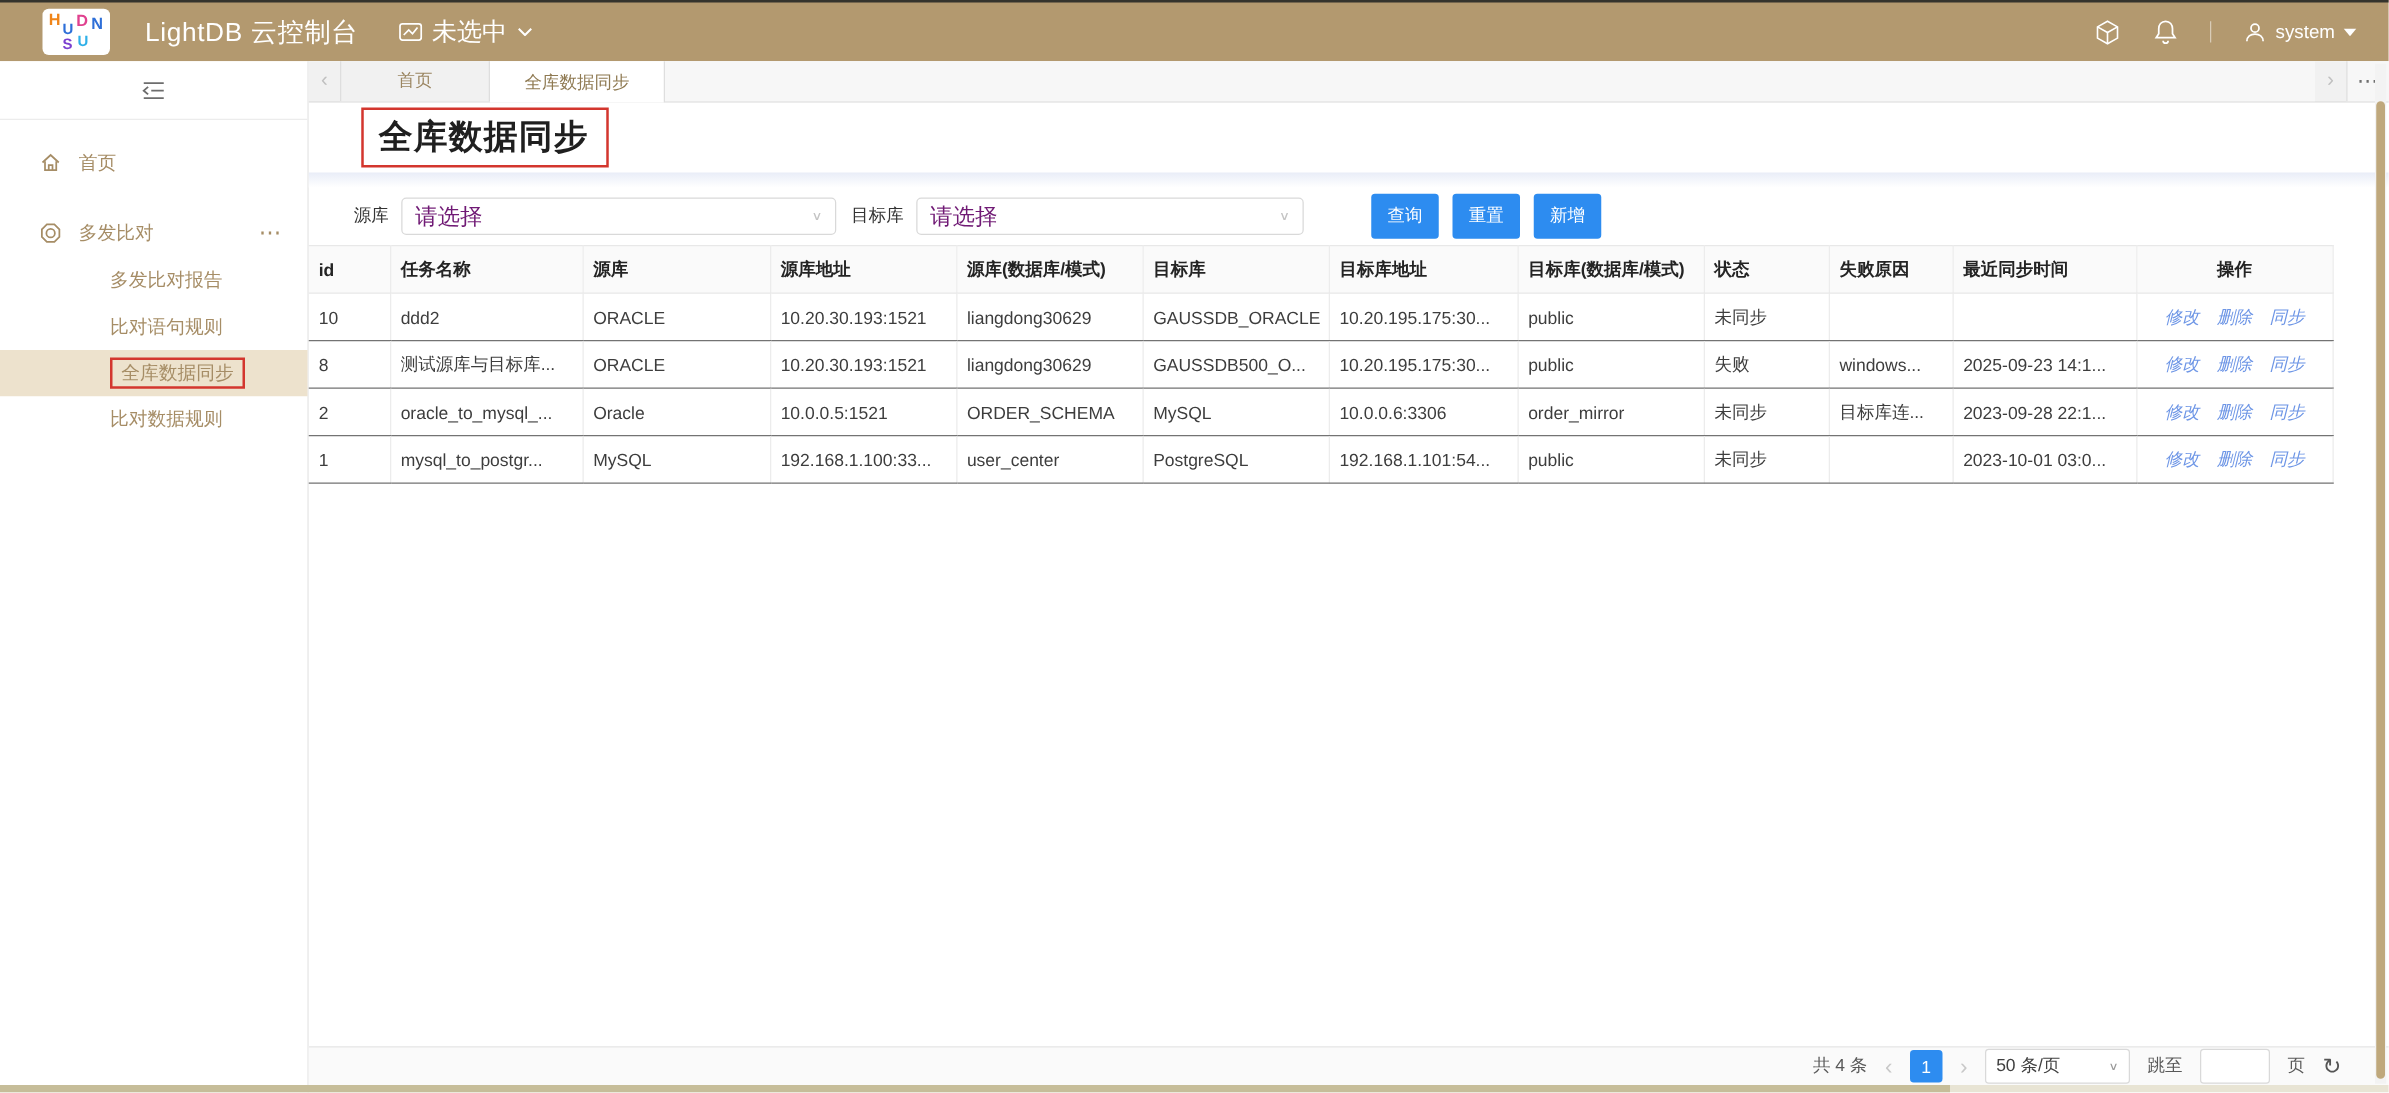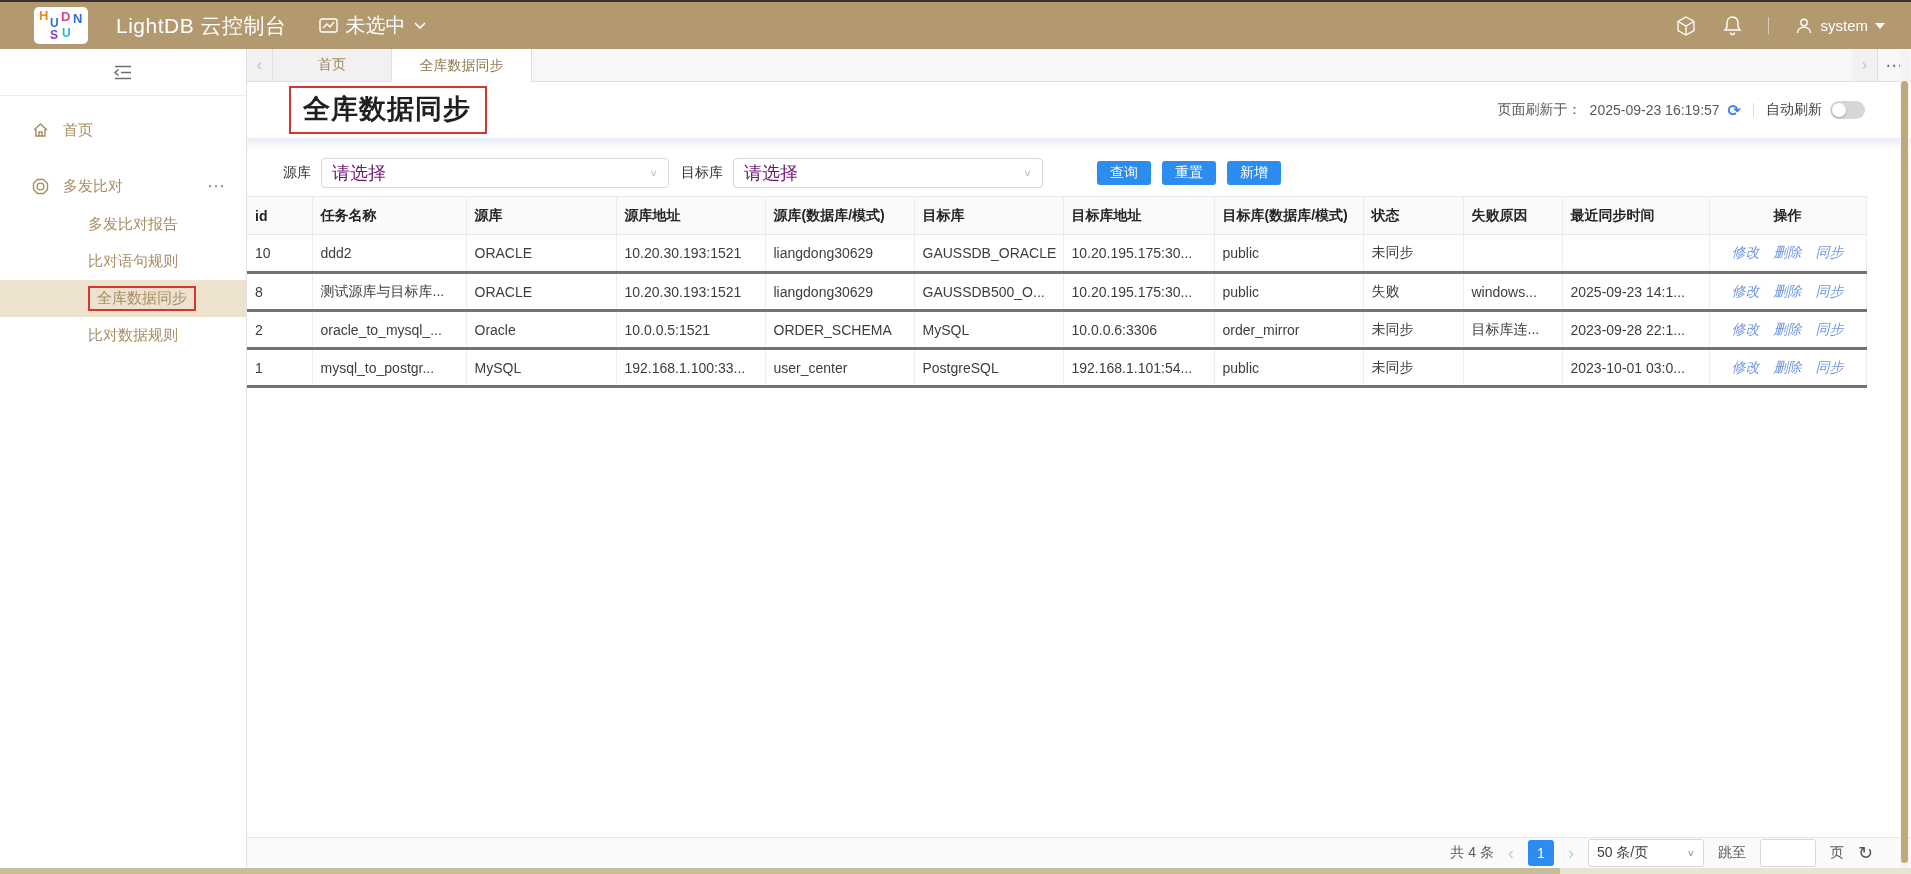--- a/index.html
+++ b/index.html
@@ -90,30 +90,30 @@
   .f-label { font-size: 14px; color: #333; }
   .select { height: 30px; border: 1px solid #d9d9d9; border-radius: 4px; background: #fff;
     display: flex; align-items: center; justify-content: space-between; padding: 0 10px;
     cursor: pointer; }
   .select .ph { color: #701a75; font-size: 18px; }
   .select .chev { color: #c4c4c4; font-size: 12px; transform: scaleY(.8); }
   .select.src { width: 348px; }
   .select.dst { width: 310px; }
   .lbl-dst { margin-left: 2px; }
   .btn-group { margin-left: 44px; display: flex; gap: 11px; }
-  .btn { height: 24px; padding: 0 13px; background: #2d8cf0; color: #fff; border-radius: 3px;
+  .btn { height: 36px; padding: 0 13px; background: #2d8cf0; color: #fff; border-radius: 3px;
     font-size: 14px; display: flex; align-items: center; cursor: pointer; border: none; }
 
   
   table.grid { border-collapse: collapse; table-layout: fixed; width: 1619px; font-size: 14px; }
   table.grid th { height: 38px; background: #fafafa; border-top: 1px solid #e8e8e8;
     border-bottom: 1px solid #e8e8e8; border-right: 1px solid #ececec;
     font-weight: bold; color: #242424; text-align: left; padding: 0 8px; white-space: nowrap; overflow: hidden; }
   table.grid th.op-col { text-align: center; }
-  table.grid td { height: 38px; border-bottom: 3px solid #737373; border-right: 1px solid #ececec;
+  table.grid td { height: 38px; border-bottom: 1px solid #737373; border-right: 1px solid #ececec;
     color: #3d3d3d; padding: 0 8px; white-space: nowrap; overflow: hidden; }
   td.op-cell { text-align: center; }
   td.op-cell a { color: #6e96e6; text-decoration: none; margin: 0 7px; cursor: pointer; font-size: 14px; font-style: italic; }
 
   
   .footer { position: absolute; left: 0; bottom: 6px; width: 100%; height: 31px;
     background: #fafafa; border-top: 1px solid #e6e6e6; display: flex; align-items: center;
     justify-content: flex-end; padding-right: 38px; gap: 14px; font-size: 14px; color: #595959; }
   .pg-chev { color: #c8c8c8; font-size: 18px; line-height: 18px; cursor: pointer; }
   .pg-current { width: 26px; height: 26px; background: #2d8cf0; color: #fff; border-radius: 3px;
@@ -264,30 +264,20 @@
         <span>›</span>
       </div>
       <div class="tab-more">
         <span>⋯</span>
       </div>
     </div>
 
     <div class="title-row">
       <div class="title-box">
         <span class="page-title">全库数据同步</span>
-      </div>
-      <div class="refresh-cluster">
-        <span>页面刷新于：</span>
-        <span>2025-09-23 16:19:57</span>
-        <span class="refresh-icon">⟳</span>
-        <span class="thin-div"></span>
-        <span class="auto-label">自动刷新</span>
-        <span class="toggle">
-          <span class="knob"></span>
-        </span>
       </div>
     </div>
 
     <div class="band"></div>
 
     <div class="filter-row">
       <span class="f-label">源库</span>
       <div class="select src">
         <span class="ph">请选择</span>
         <span class="chev">∨</span>

